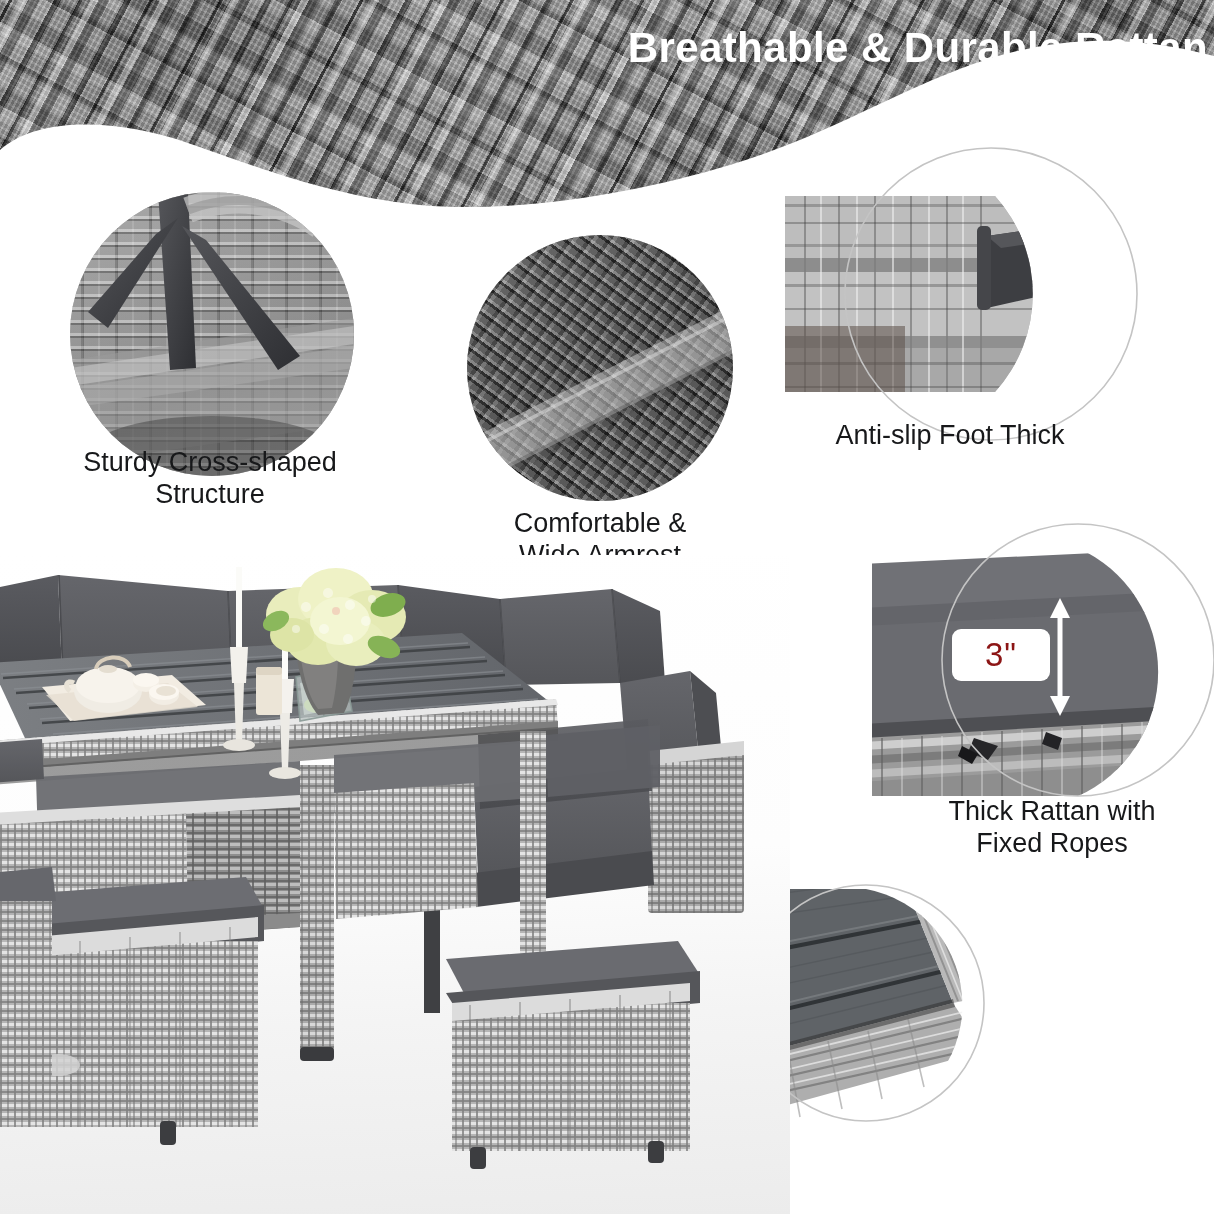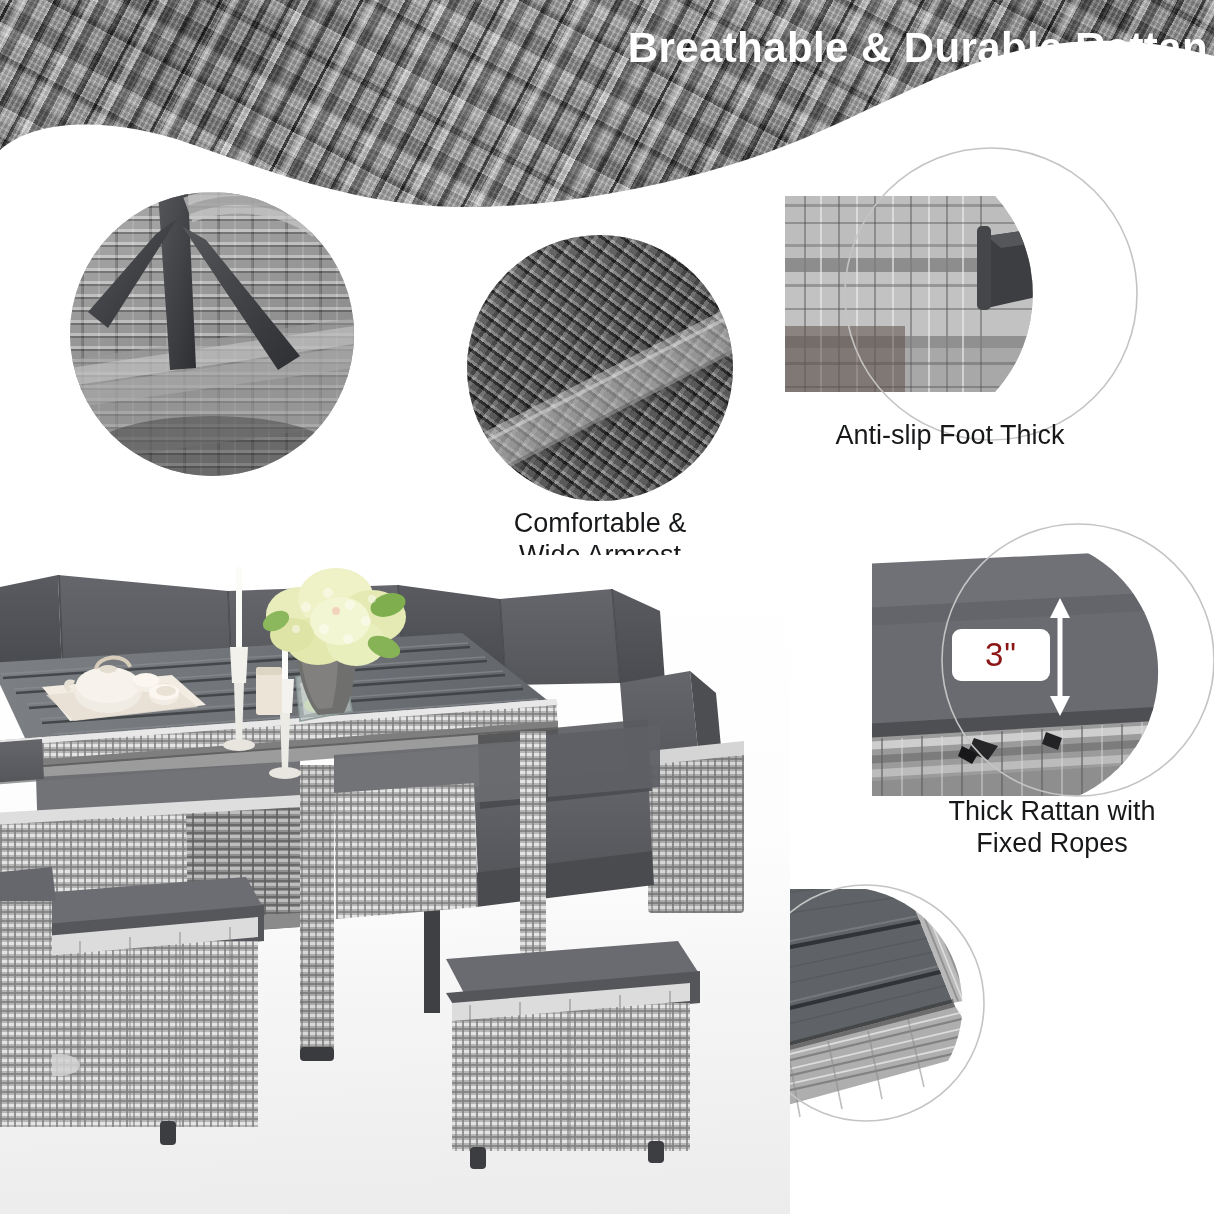--- a/index.html
+++ b/index.html
@@ -167,20 +167,22 @@
 
       <polygon points="86,42 108,26 38,136 18,120" fill="url(#metal)"></polygon>
 
       <polygon points="112,34 136,48 230,164 208,178" fill="url(#metal)"></polygon>
 
       <path d="M118,18 C160,2 210,6 250,34" stroke="#c6c6c6" stroke-width="26" fill="none" opacity=".75"></path>
       <path d="M118,18 C160,2 210,6 250,34" stroke="#8f8f8f" stroke-width="9" fill="none" opacity=".55"></path>
       <ellipse cx="142" cy="258" rx="120" ry="34" fill="#3a3a3a" opacity=".45"></ellipse>
     </svg>
   </div>
+  <div class="caption" style="left:10px; top:447px; width:400px;">Sturdy Cross-shaped
+Structure</div>
 
   <div class="circle-photo" style="left:467px; top:235px; width:266px; height:266px;">
     <div class="tex-weave-diag"></div>
     <svg viewBox="0 0 266 266" style="position:absolute;inset:0;width:100%;height:100%;">
 
       <polygon points="0,214 266,78 266,118 0,254" fill="#c9c9c9" opacity=".55"></polygon>
       <polygon points="0,206 266,70 266,82 0,218" fill="#f0f0f0" opacity=".40"></polygon>
       <polygon points="0,250 266,114 266,126 0,262" fill="#4a4a4a" opacity=".35"></polygon>
     </svg>
   </div>

